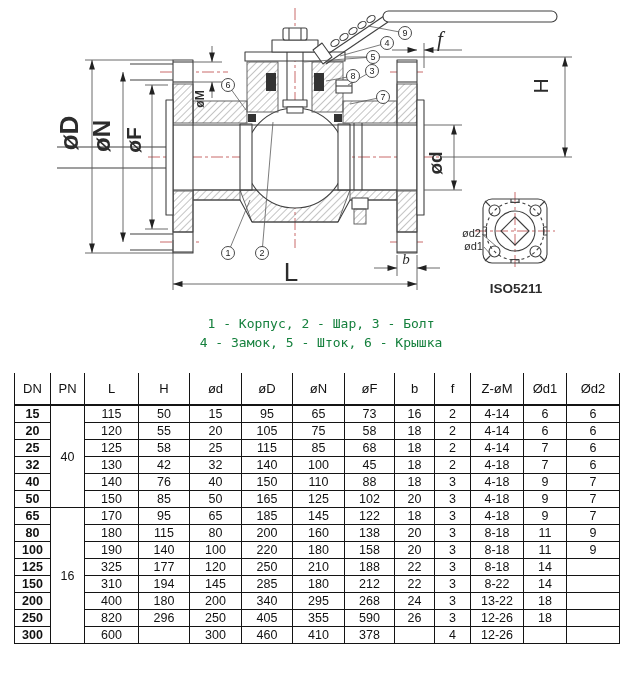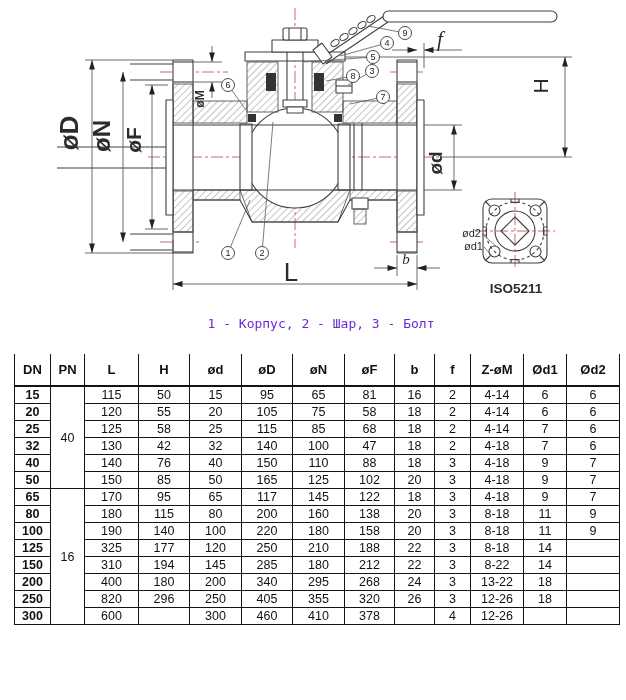--- a/index.html
+++ b/index.html
@@ -13,27 +13,27 @@
   .darkp{fill:#333;stroke:none;}
   .dim{stroke:#5a5a5a;stroke-width:0.9;fill:none;}
   .redln{stroke:#c96a6a;stroke-width:1;fill:none;stroke-dasharray:12 3 3 3;}
   .lbl-big{font-weight:bold;font-family:"Liberation Sans",sans-serif;}
   .lbl-ital{font-family:"Liberation Serif",serif;font-style:italic;}
   .callout-c{fill:#fff;stroke:#4a4a4a;stroke-width:1;}
   .callout-t{font-size:9px;fill:#222;}
   .leader{stroke:#5a5a5a;stroke-width:0.8;fill:none;}
   
   .legend{margin-top:2px;text-align:center;font-family:"DejaVu Sans Mono","Liberation Mono",monospace;
-          font-size:13px;line-height:19px;color:#6d28d9;padding-left:16px;}
+          font-size:13px;line-height:19px;color:#15803d;padding-left:16px;}
   
   .tbl-wrap{margin:21px 0 0 14px;}
   table.spec{border-collapse:collapse;table-layout:fixed;}
   table.spec th, table.spec td{border:1px solid #141414;text-align:center;vertical-align:middle;
        font-size:12.5px;color:#111;padding:0 1px;height:16px;white-space:nowrap;}
-  table.spec th{font-size:13px;font-weight:bold;height:31px;border-top:none;border-bottom:2.5px solid #141414;}
+  table.spec th{font-size:13px;font-weight:normal;height:31px;border-top:none;border-bottom:2.5px solid #141414;}
   table.spec td.dn{font-weight:bold;}
   table.spec td.pn{font-weight:normal;}
 </style>
 </head>
 <body>
 
 <div class="page">
 
   <div class="draw-wrap">
   <svg viewBox="0 0 626 312" width="626" height="312">
@@ -275,20 +275,21 @@
       <line class="leader" x1="484" y1="247" x2="492" y2="256"></line>
       <text font-size="11" text-anchor="end" x="481" y="237">ød2</text>
       <text font-size="11" text-anchor="end" x="483" y="250">ød1</text>
       <text font-size="13.5" font-weight="bold" text-anchor="middle" x="516" y="293">ISO5211</text>
     </g>
   </svg>
   </div>
 
   <div class="legend">
     <div>1 - Корпус, 2 - Шар, 3 - Болт</div>
+    <div>4 - Замок, 5 - Шток, 6 - Крышка</div>
   </div>
 
   <div class="tbl-wrap">
     <table class="spec">
       <colgroup id="cols">
           <col style="width: 36px;">
           <col style="width: 34px;">
           <col style="width: 54px;">
           <col style="width: 51px;">
           <col style="width: 52px;">
@@ -320,21 +321,21 @@
         </thead>
       <tbody id="tbody">
           <tr>
             <td class="dn">15</td>
             <td class="pn" rowspan="6">40</td>
             <td>115</td>
             <td>50</td>
             <td>15</td>
             <td>95</td>
             <td>65</td>
-            <td>81</td>
+            <td>73</td>
             <td>16</td>
             <td>2</td>
             <td>4-14</td>
             <td>6</td>
             <td>6</td>
           </tr>
           <tr>
             <td class="dn">20</td>
             <td>120</td>
             <td>55</td>
@@ -362,21 +363,21 @@
             <td>7</td>
             <td>6</td>
           </tr>
           <tr>
             <td class="dn">32</td>
             <td>130</td>
             <td>42</td>
             <td>32</td>
             <td>140</td>
             <td>100</td>
-            <td>47</td>
+            <td>45</td>
             <td>18</td>
             <td>2</td>
             <td>4-18</td>
             <td>7</td>
             <td>6</td>
           </tr>
           <tr>
             <td class="dn">40</td>
             <td>140</td>
             <td>76</td>
@@ -403,21 +404,21 @@
             <td>4-18</td>
             <td>9</td>
             <td>7</td>
           </tr>
           <tr>
             <td class="dn">65</td>
             <td class="pn" rowspan="8">16</td>
             <td>170</td>
             <td>95</td>
             <td>65</td>
-            <td>117</td>
+            <td>185</td>
             <td>145</td>
             <td>122</td>
             <td>18</td>
             <td>3</td>
             <td>4-18</td>
             <td>9</td>
             <td>7</td>
           </tr>
           <tr>
             <td class="dn">80</td>
@@ -489,21 +490,21 @@
             <td>18</td>
             <td></td>
           </tr>
           <tr>
             <td class="dn">250</td>
             <td>820</td>
             <td>296</td>
             <td>250</td>
             <td>405</td>
             <td>355</td>
-            <td>320</td>
+            <td>590</td>
             <td>26</td>
             <td>3</td>
             <td>12-26</td>
             <td>18</td>
             <td></td>
           </tr>
           <tr>
             <td class="dn">300</td>
             <td>600</td>
             <td></td>

